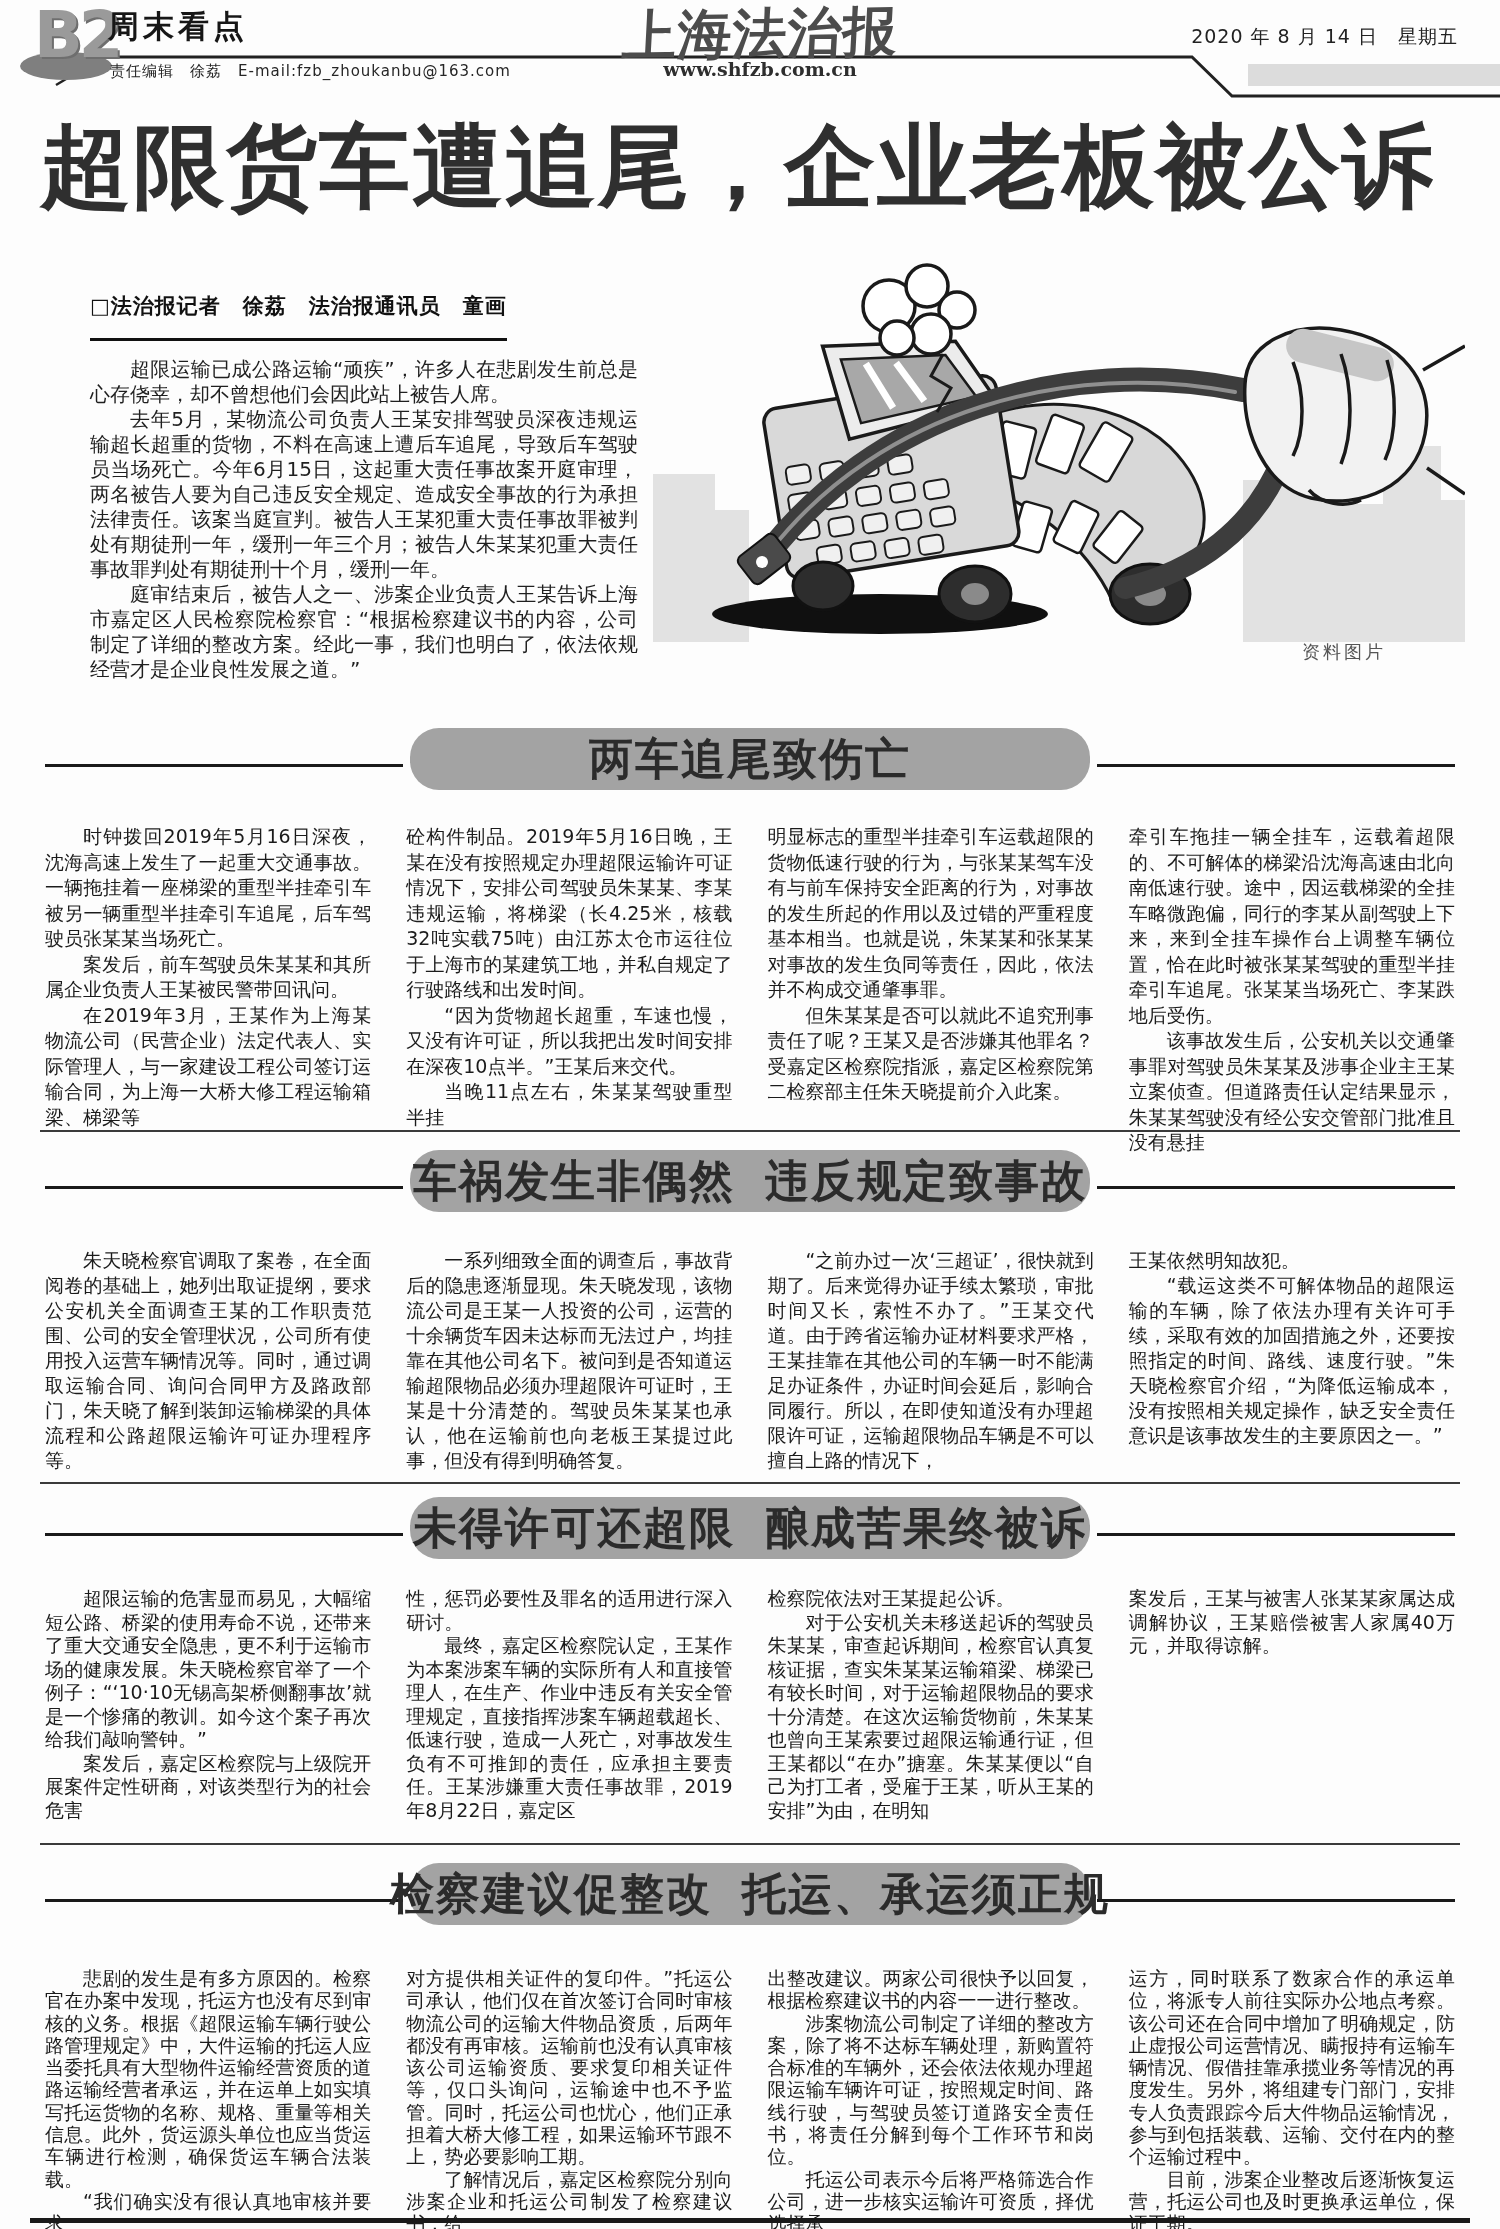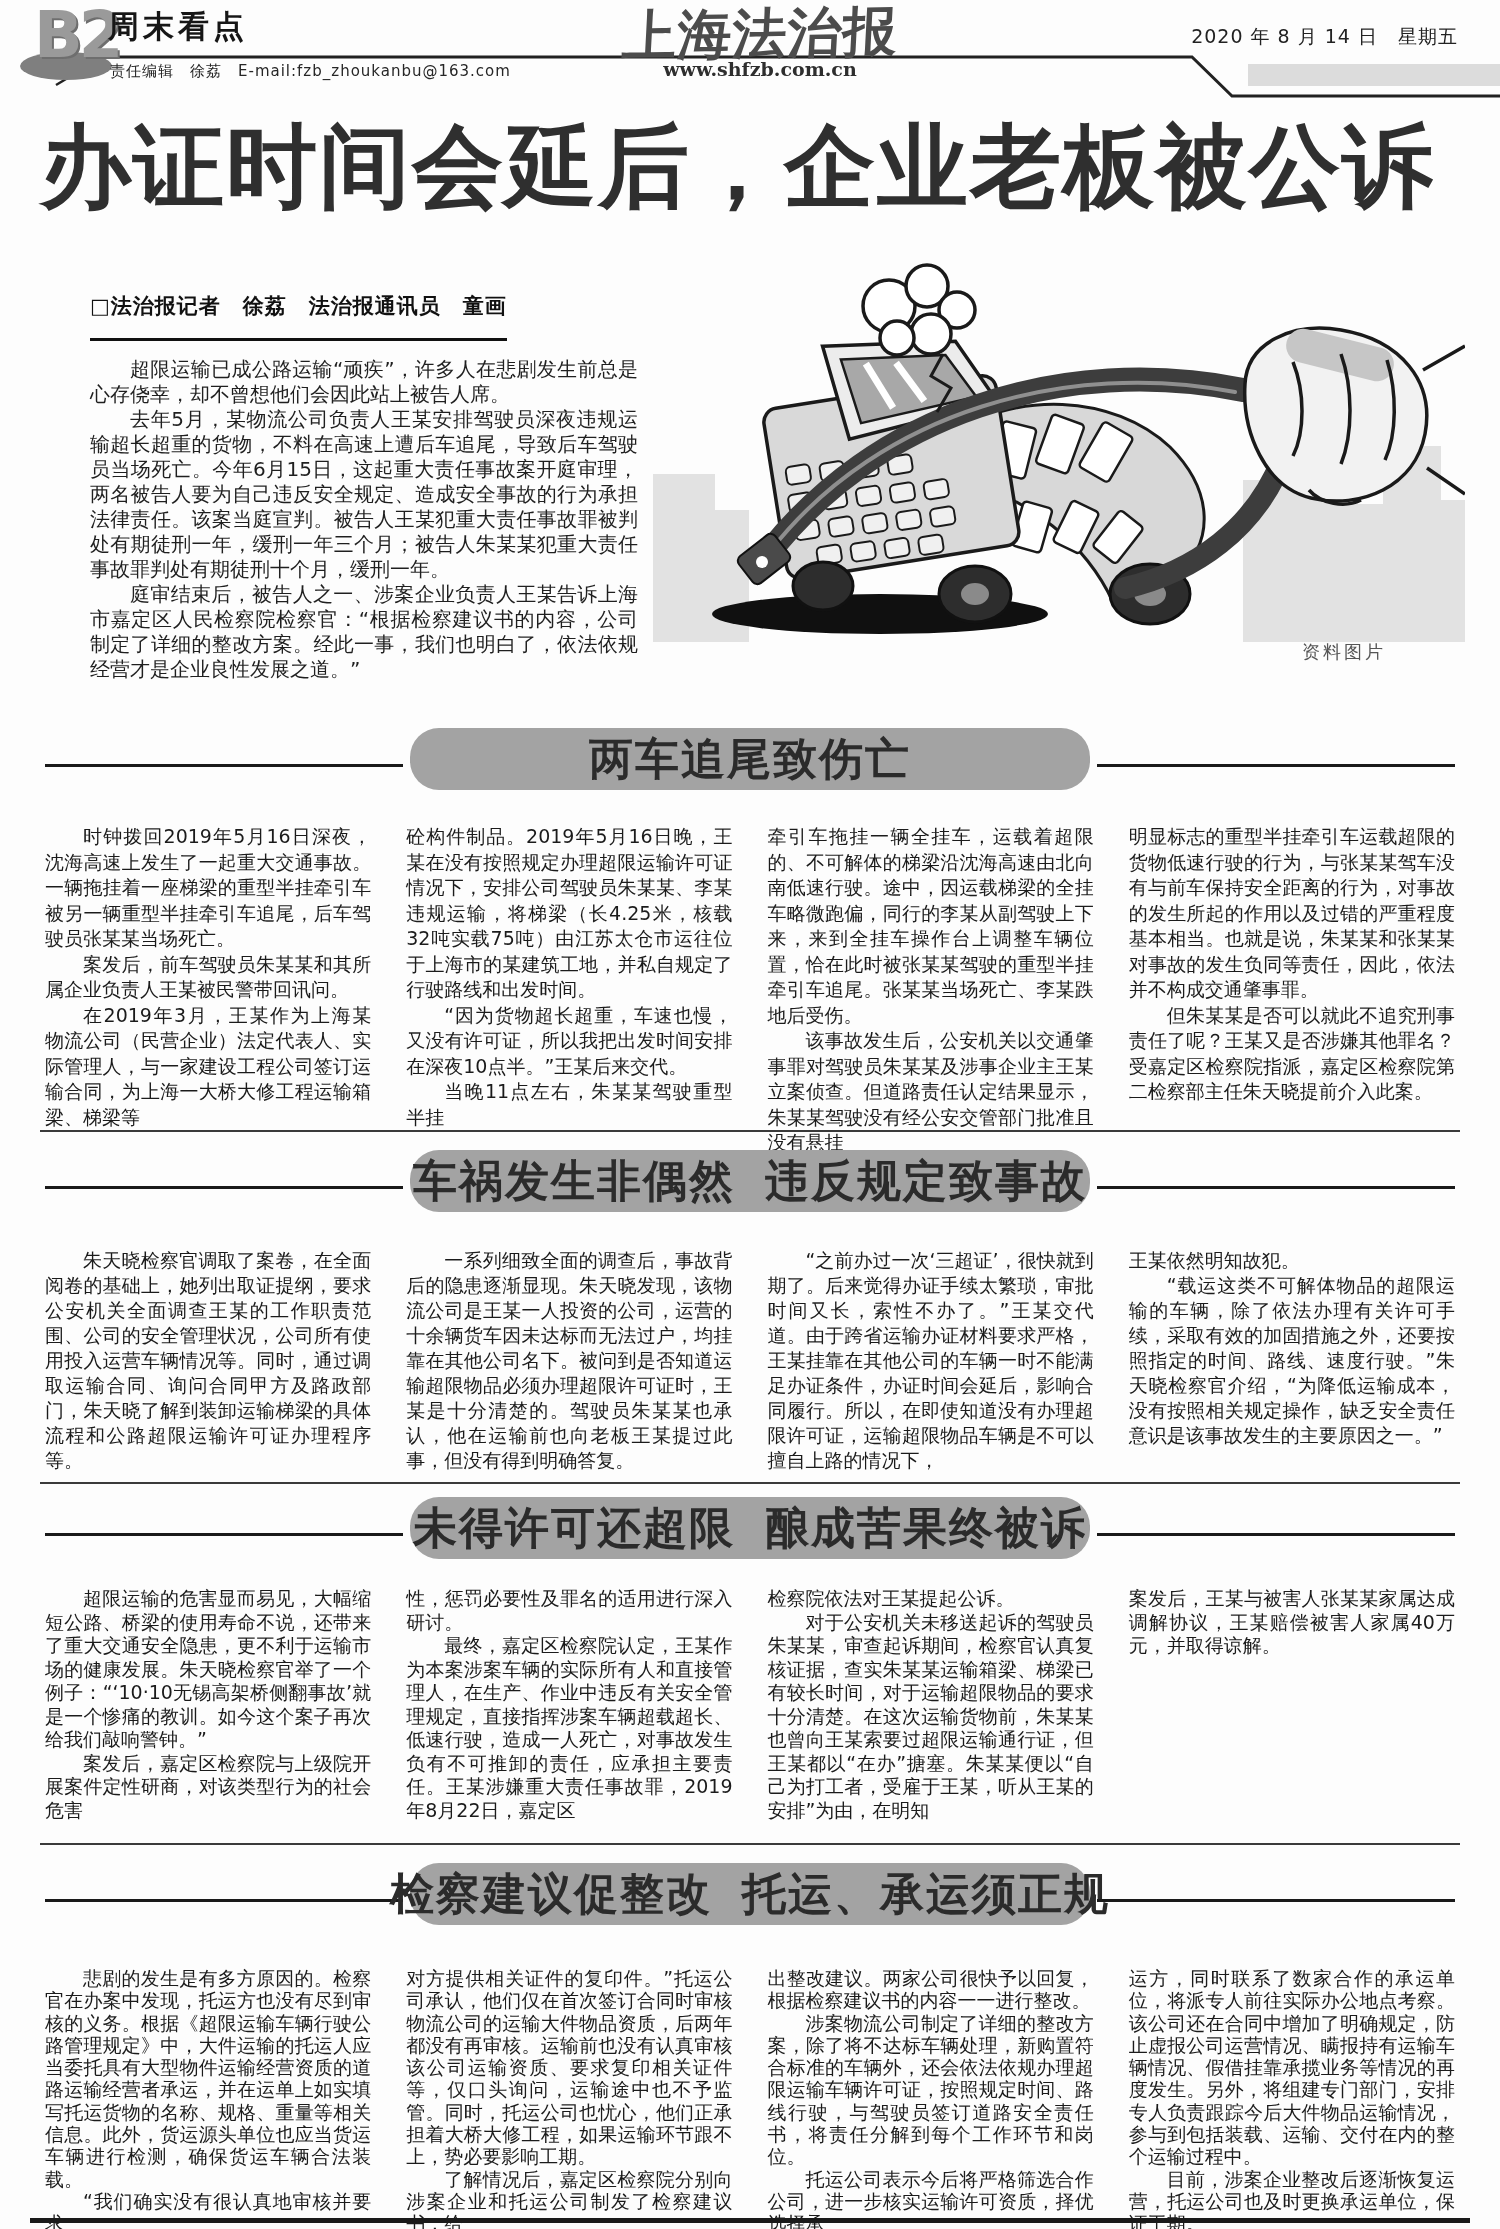--- a/index.html
+++ b/index.html
@@ -69,21 +69,21 @@
       <div class="b2-ellipse"></div>
       <div class="b2-text"><span>B2</span></div>
     </div>
     <div class="secname">周末看点</div>
     <div class="editorline">责任编辑　徐荔　E-mail:fzb_zhoukanbu@163.com</div>
     <div class="masthead">上海法治报</div>
     <div class="website">www.shfzb.com.cn</div>
     <div class="dateline">2020 年 8 月 14 日　星期五</div>
   </div>
 
-  <div class="headline">办证时间会延后，企业老板被公诉</div>
+  <div class="headline">超限货车遭追尾，企业老板被公诉</div>
 
   <div class="intro">
     <div class="byline">□法治报记者　徐荔　法治报通讯员　童画</div>
     <div class="intro-paras">
         <p>超限运输已成公路运输“顽疾”，许多人在悲剧发生前总是心存侥幸，却不曾想他们会因此站上被告人席。</p>
         <p>去年5月，某物流公司负责人王某安排驾驶员深夜违规运输超长超重的货物，不料在高速上遭后车追尾，导致后车驾驶员当场死亡。今年6月15日，这起重大责任事故案开庭审理，两名被告人要为自己违反安全规定、造成安全事故的行为承担法律责任。该案当庭宣判。被告人王某犯重大责任事故罪被判处有期徒刑一年，缓刑一年三个月；被告人朱某某犯重大责任事故罪判处有期徒刑十个月，缓刑一年。</p>
         <p>庭审结束后，被告人之一、涉案企业负责人王某告诉上海市嘉定区人民检察院检察官：“根据检察建议书的内容，公司制定了详细的整改方案。经此一事，我们也明白了，依法依规经营才是企业良性发展之道。”</p>
       </div>
   </div>
 
@@ -180,26 +180,26 @@
           <p>时钟拨回2019年5月16日深夜，沈海高速上发生了一起重大交通事故。一辆拖挂着一座梯梁的重型半挂牵引车被另一辆重型半挂牵引车追尾，后车驾驶员张某某当场死亡。</p>
           <p>案发后，前车驾驶员朱某某和其所属企业负责人王某被民警带回讯问。</p>
           <p>在2019年3月，王某作为上海某物流公司（民营企业）法定代表人、实际管理人，与一家建设工程公司签订运输合同，为上海一大桥大修工程运输箱梁、梯梁等</p>
         </div>
       <div class="col cont">
           <p>砼构件制品。2019年5月16日晚，王某在没有按照规定办理超限运输许可证情况下，安排公司驾驶员朱某某、李某违规运输，将梯梁（长4.25米，核载32吨实载75吨）由江苏太仓市运往位于上海市的某建筑工地，并私自规定了行驶路线和出发时间。</p>
           <p>“因为货物超长超重，车速也慢，又没有许可证，所以我把出发时间安排在深夜10点半。”王某后来交代。</p>
           <p>当晚11点左右，朱某某驾驶重型半挂</p>
         </div>
       <div class="col cont">
+          <p>明显标志的重型半挂牵引车运载超限的货物低速行驶的行为，与张某某驾车没有与前车保持安全距离的行为，对事故的发生所起的作用以及过错的严重程度基本相当。也就是说，朱某某和张某某对事故的发生负同等责任，因此，依法并不构成交通肇事罪。</p>
+          <p>但朱某某是否可以就此不追究刑事责任了呢？王某又是否涉嫌其他罪名？受嘉定区检察院指派，嘉定区检察院第二检察部主任朱天晓提前介入此案。</p>
+        </div>
+      <div class="col cont">
           <p>牵引车拖挂一辆全挂车，运载着超限的、不可解体的梯梁沿沈海高速由北向南低速行驶。途中，因运载梯梁的全挂车略微跑偏，同行的李某从副驾驶上下来，来到全挂车操作台上调整车辆位置，恰在此时被张某某驾驶的重型半挂牵引车追尾。张某某当场死亡、李某跌地后受伤。</p>
           <p>该事故发生后，公安机关以交通肇事罪对驾驶员朱某某及涉事企业主王某立案侦查。但道路责任认定结果显示，朱某某驾驶没有经公安交管部门批准且没有悬挂</p>
-        </div>
-      <div class="col cont">
-          <p>明显标志的重型半挂牵引车运载超限的货物低速行驶的行为，与张某某驾车没有与前车保持安全距离的行为，对事故的发生所起的作用以及过错的严重程度基本相当。也就是说，朱某某和张某某对事故的发生负同等责任，因此，依法并不构成交通肇事罪。</p>
-          <p>但朱某某是否可以就此不追究刑事责任了呢？王某又是否涉嫌其他罪名？受嘉定区检察院指派，嘉定区检察院第二检察部主任朱天晓提前介入此案。</p>
         </div>
     </div>
   </div>
   <div class="sep" style="top:1130px"></div>
 
   <div class="section s2" style="top:1150px">
     <div class="head-row">
       <div class="rule-l"></div>
       <div class="title-box">
         <span>车祸发生非偶然</span>

